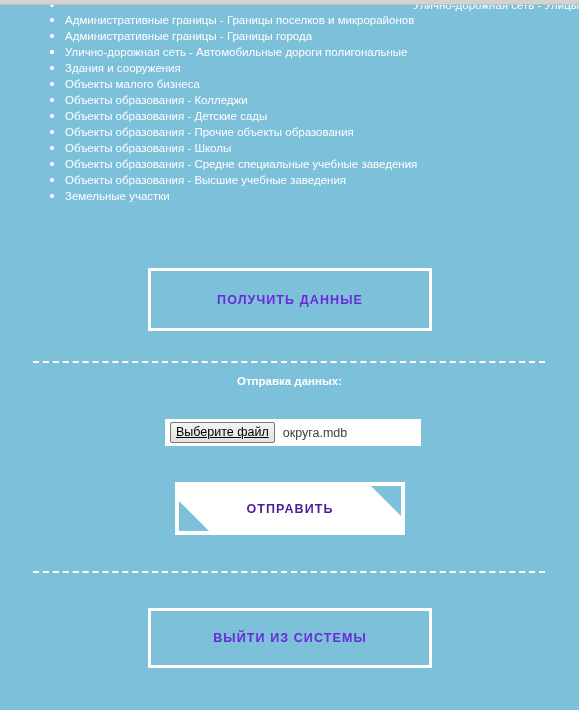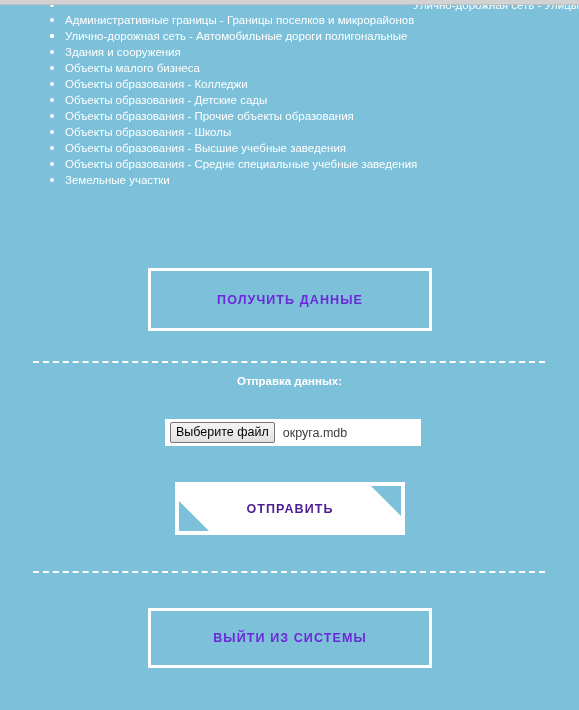--- a/index.html
+++ b/index.html
@@ -150,20 +150,21 @@
     background: linear-gradient(180deg,#f4f4f4 0%, #e2e2e2 100%);
     border: 1px solid #767676;
     border-radius: 2px;
     color: #000000;
     font-size: 12.5px;
     line-height: 16px;
     padding: 1px 5px 2px 5px;
     font-family: "Liberation Sans", sans-serif;
     cursor: pointer;
     white-space: nowrap;
+    text-decoration: underline;
   }
   .file-name {
     color: #404040;
     font-size: 12.5px;
     margin-left: 8px;
     white-space: nowrap;
   }
 
   
   #submit-btn {
@@ -225,30 +226,31 @@
           <span class="bullet"></span>
           <span>Улично-дорожная сеть - Улицы</span>
         </li>
       </ul>
     </div>
   </div>
 
   <div class="list-main">
     <ul class="layer-list" id="layer-list">
         <li><span class="bullet"></span><span>Административные границы - Границы поселков и микрорайонов</span></li>
+        <li><span class="bullet"></span><span>Административные границы - Границы города</span></li>
         <li><span class="bullet"></span></li>
         <li><span class="bullet"></span><span>Улично-дорожная сеть - Автомобильные дороги полигональные</span></li>
         <li><span class="bullet"></span><span>Здания и сооружения</span></li>
         <li><span class="bullet"></span><span>Объекты малого бизнеса</span></li>
         <li><span class="bullet"></span><span>Объекты образования - Колледжи</span></li>
         <li><span class="bullet"></span><span>Объекты образования - Детские сады</span></li>
         <li><span class="bullet"></span><span>Объекты образования - Прочие объекты образования</span></li>
         <li><span class="bullet"></span><span>Объекты образования - Школы</span></li>
+        <li><span class="bullet"></span><span>Объекты образования - Средне специальные учебные заведения</span></li>
         <li><span class="bullet"></span><span>Объекты образования - Высшие учебные заведения</span></li>
-        <li><span class="bullet"></span><span>Объекты образования - Средне специальные учебные заведения</span></li>
         <li><span class="bullet"></span><span>Земельные участки</span></li>
       </ul>
   </div>
 
   <button class="outline-btn" id="get-data-btn">ПОЛУЧИТЬ ДАННЫЕ</button>
 
   <div class="dashed-sep" id="sep-1"></div>
 
   <div class="section-title">Отправка данных:</div>
 

